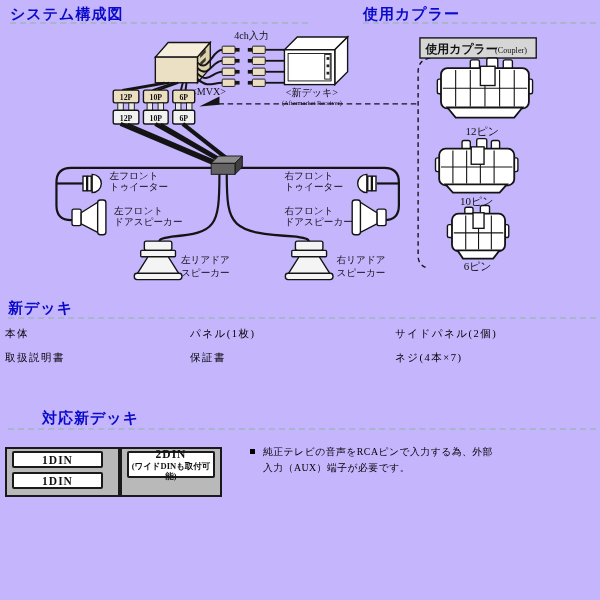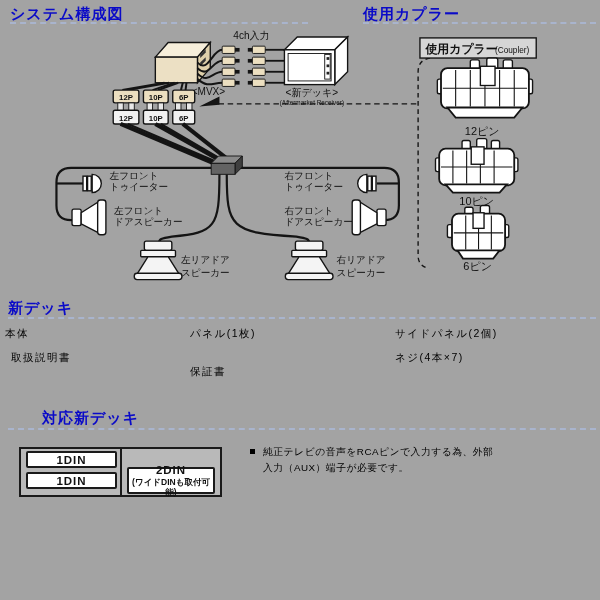--- a/index.html
+++ b/index.html
@@ -1,17 +1,17 @@
 <!DOCTYPE html>
 <html><head>
 <meta charset="utf-8">
 <style>
   html,body{margin:0;padding:0;background:#fff;}
-  .canvas{position:relative;width:600px;height:600px;background:#a3a3a3;overflow:hidden;
-          font-family:Liberation Sans, sans-serif;color:#111;}
+  .canvas{position:relative;width:600px;height:600px;background:#c4b5fd;overflow:hidden;
+          font-family:Liberation Serif, serif;color:#111;}
   .hdr{position:absolute;font-size:15px;font-weight:bold;color:#0a0ac8;letter-spacing:1px;white-space:nowrap;}
   .dashline{position:absolute;height:0;border-top:2px dashed #a9b4cd;}
   .kit-item{position:absolute;font-size:10.5px;letter-spacing:1.5px;color:#000;white-space:nowrap;}
   svg text{fill:#111;}
   .din-outer{position:absolute;top:447px;height:50px;background:#b9b9b9;border:2px solid #1a1a1a;box-sizing:border-box;}
   .din-slot{position:absolute;background:#fff;border:2px solid #1a1a1a;border-radius:2px;box-sizing:border-box;
             display:flex;align-items:center;justify-content:center;font-weight:bold;font-size:11.5px;letter-spacing:1px;}
   .din-wide{position:absolute;background:#fff;border:2px solid #1a1a1a;border-radius:2px;box-sizing:border-box;
             display:flex;flex-direction:column;align-items:center;justify-content:center;text-align:center;}
   .din-wide .t1{font-weight:bold;font-size:11.5px;letter-spacing:1px;line-height:1.1;}
@@ -280,33 +280,33 @@
       <rect x="489" y="230" width="12" height="17" stroke-width="1.5"></rect>
     </g>
     <text x="494" y="293" font-size="12" text-anchor="middle">6ピン</text>
   </svg>
 
   <div class="hdr" style="left:8px;top:299px;">新デッキ</div>
   <div class="dashline" style="left:8px;top:317px;width:588px;"></div>
   <div class="kit-item" style="left:5px;top:327px;">本体</div>
   <div class="kit-item" style="left:190px;top:327px;">パネル(1枚)</div>
   <div class="kit-item" style="left:395px;top:327px;">サイドパネル(2個)</div>
-  <div class="kit-item" style="left:11px;top:351px;">取扱説明書</div>
-  <div class="kit-item" style="left:190px;top:351px;margin-top:14px;">保証書</div>
+  <div class="kit-item" style="left:5px;top:351px;">取扱説明書</div>
+  <div class="kit-item" style="left:190px;top:351px;">保証書</div>
   <div class="kit-item" style="left:395px;top:351px;">ネジ(4本×7)</div>
 
   <div class="hdr" style="left:8px;top:409px;margin-left:34px;">対応新デッキ</div>
   <div class="dashline" style="left:8px;top:428px;width:588px;"></div>
 
-  <div class="din-outer" style="left:5px;width:115px;margin-left:14px;">
+  <div class="din-outer" style="left:5px;width:115px;">
     <div class="din-slot" style="left:5px;top:2px;width:91px;height:17px;">1DIN</div>
     <div class="din-slot" style="left:5px;top:23px;width:91px;height:17px;">1DIN</div>
   </div>
   <div class="din-outer" style="left:120px;width:102px;">
-    <div class="din-wide" style="left:5px;top:2px;width:88px;height:27px;margin-top:16px;">
+    <div class="din-wide" style="left:5px;top:2px;width:88px;height:27px;">
       <span class="t1">2DIN</span>
       <span class="t2">(ワイドDINも取付可能)</span>
     </div>
   </div>
 
   <ul class="notes">
     <li>純正テレビの音声をRCAピンで入力する為、外部入力（AUX）端子が必要です。</li>
   </ul>
 
 </div>

